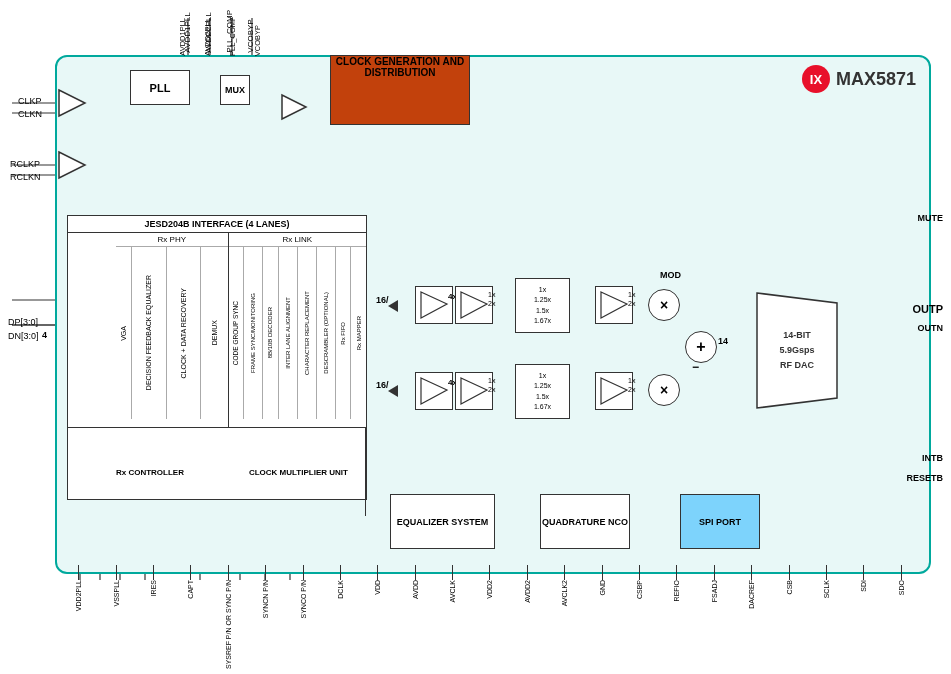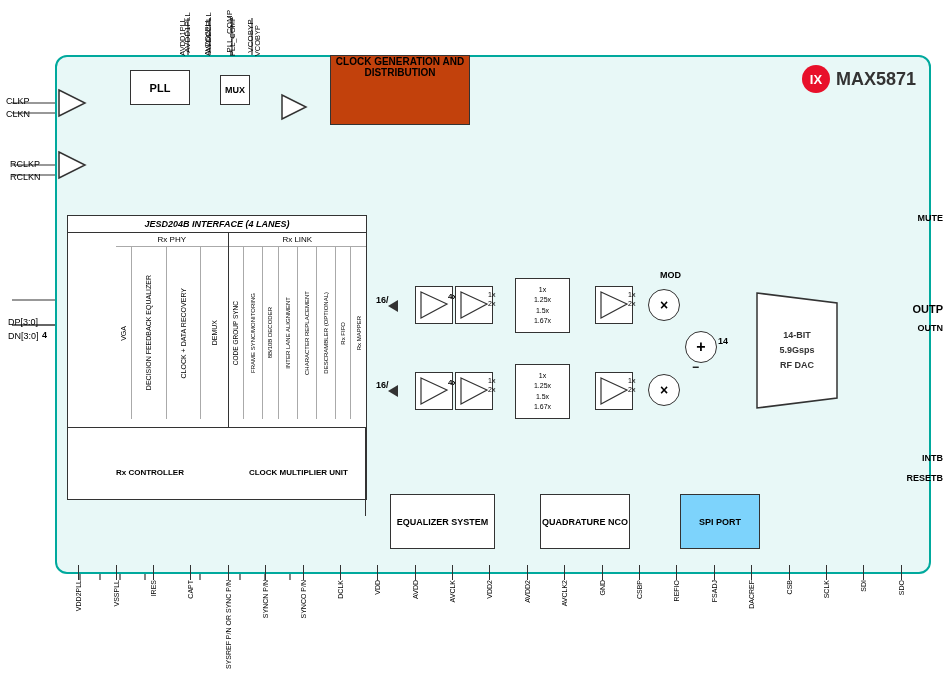--- a/index.html
+++ b/index.html
@@ -334,21 +334,21 @@
       <div style="writing-mode:vertical-lr; transform:rotate(180deg); white-space:nowrap;">AVDD2PLL</div>
     </div>
     <div style="display:flex; flex-direction:column; align-items:center; font-size:7.5px;">
       <div style="writing-mode:vertical-lr; transform:rotate(180deg); white-space:nowrap;">PLL_COMP</div>
     </div>
     <div style="display:flex; flex-direction:column; align-items:center; font-size:7.5px;">
       <div style="writing-mode:vertical-lr; transform:rotate(180deg); white-space:nowrap;">VCOBYP</div>
     </div>
   </div>
 
-  <div style="position:absolute; top:95px; left:6px; font-size:9px; line-height:1.4;">
+  <div style="position:absolute; top:95px; left:18px; font-size:9px; line-height:1.4;">
     <div>CLKP</div>
     <div>CLKN</div>
   </div>
 
   <div style="position:absolute; top:158px; left:10px; font-size:9px; line-height:1.4;">
     <div>RCLKP</div>
     <div>RCLKN</div>
   </div>
 
   <svg style="position:absolute; top:88px; left:57px;" width="35" height="35">
@@ -371,21 +371,21 @@
     <polygon points="2,2 2,26 26,14" fill="white" stroke="#333" stroke-width="1.5"></polygon>
   </svg>
 
   <div style="position:absolute; top:99px; left:335px; font-size:9px; font-weight:bold;">SYSREF</div>
 
   <div class="clock-gen-block">
     <span>CLOCK GENERATION AND DISTRIBUTION</span>
   </div>
 
   <div style="position:absolute; top:215px; left:67px; width:300px; height:285px; border:1.5px solid #333; background:white;">
-    <div style="text-align:center; font-size:9px; font-weight:bold; padding:3px; border-bottom:1px solid #333;font-style:italic;">JESD204B INTERFACE (4 LANES)</div>
+    <div style="text-align:center; font-size:9px; font-weight:bold; padding:3px; border-bottom:1px solid #333;">JESD204B INTERFACE (4 LANES)</div>
     <div style="display:flex; height:195px; border-bottom:1px solid #333;">
 
       <div style="width:45%; border-right:1px solid #333;margin-left:48px;">
         <div style="text-align:center; font-size:8px; padding:2px; border-bottom:1px solid #aaa;">Rx PHY</div>
         <div style="display:flex; height:calc(100% - 22px);">
 
           <div style="flex:1; border-right:1px solid #aaa; display:flex; align-items:center; justify-content:center; overflow:hidden;">
             <div style="writing-mode:vertical-rl; transform:rotate(180deg); font-size:7px; text-align:center;">VGA</div>
           </div>
 

